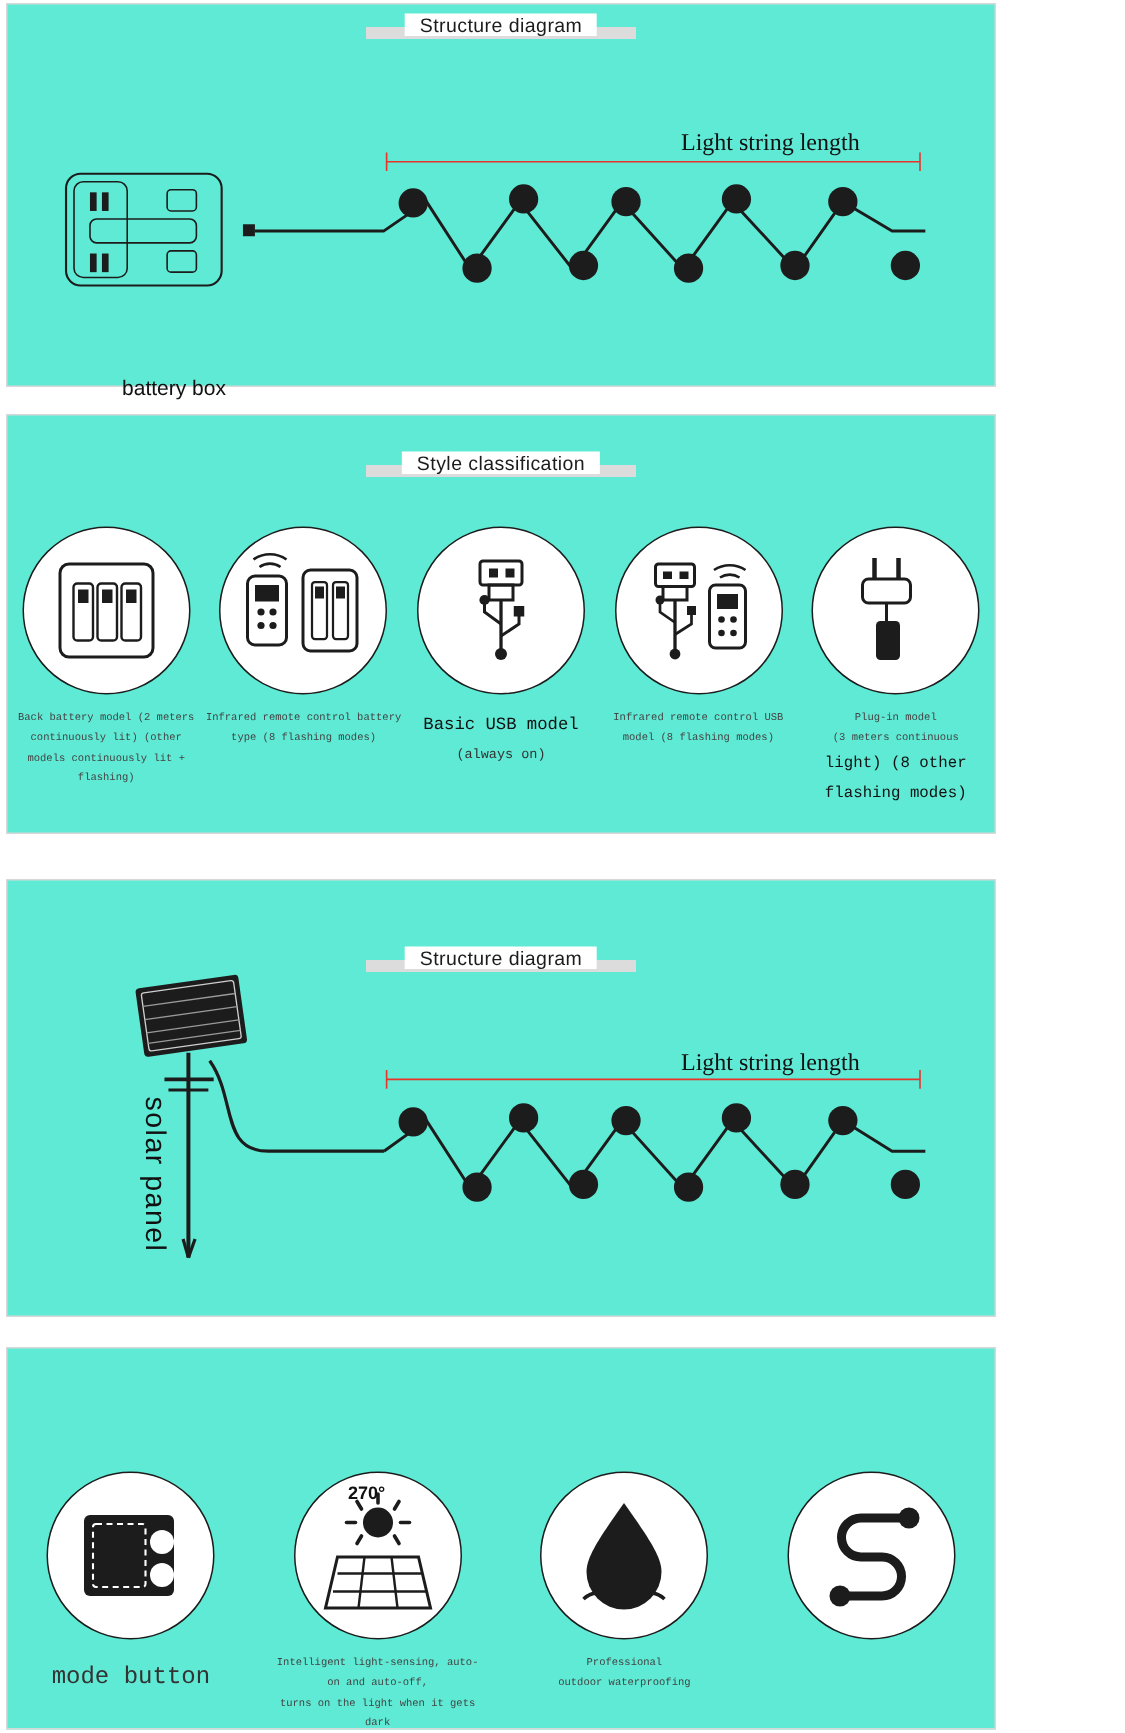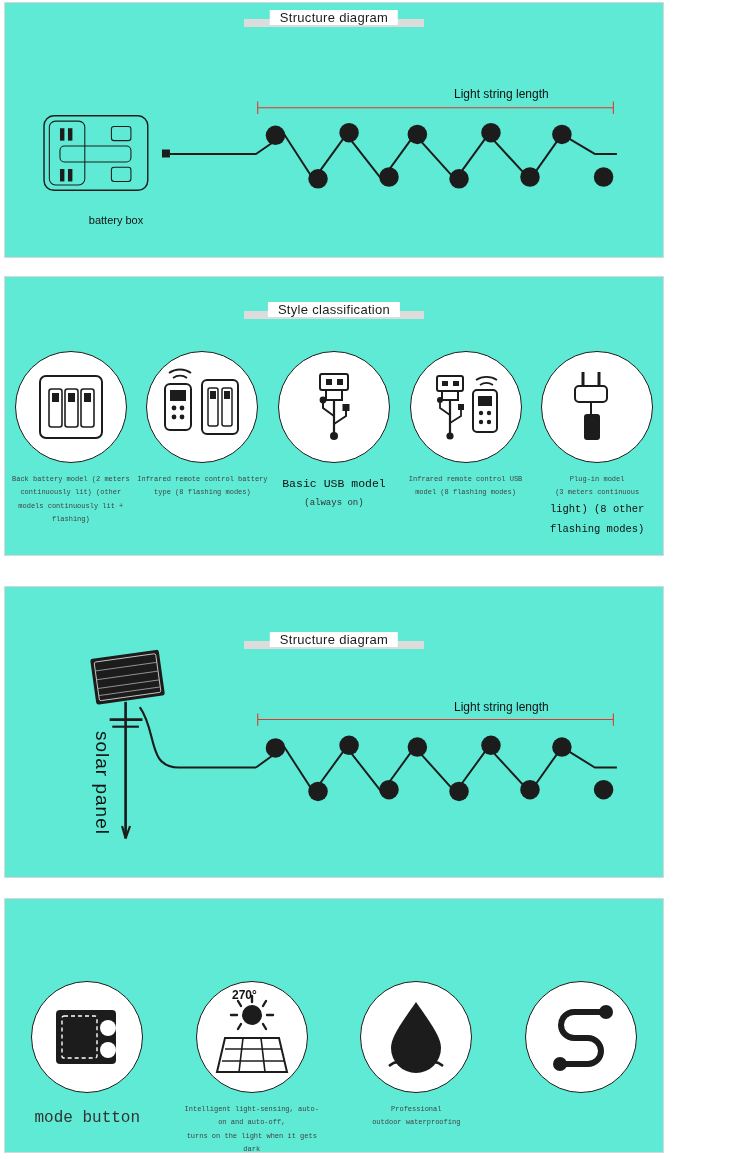--- a/index.html
+++ b/index.html
@@ -55,30 +55,32 @@
   }
 
   
   .diagram {
     position: absolute;
     left: 0; top: 0;
     width: 100%; height: 100%;
   }
   .len-label {
     position: absolute;
-    font-size: 12px;
+    font-size: 16px;
     color: #111;
     white-space: nowrap;
+    font-family: Liberation Serif, serif;
   }
   .cap-label {
     position: absolute;
-    font-size: 11px;
+    font-size: 14px;
     color: #111;
     white-space: nowrap;
     text-align: center;
+    margin-top: 36px;
   }
   .vert-label {
     position: absolute;
     font-size: 19px;
     color: #111;
     writing-mode: vertical-rl;
     letter-spacing: 1px;
   }
 
   

